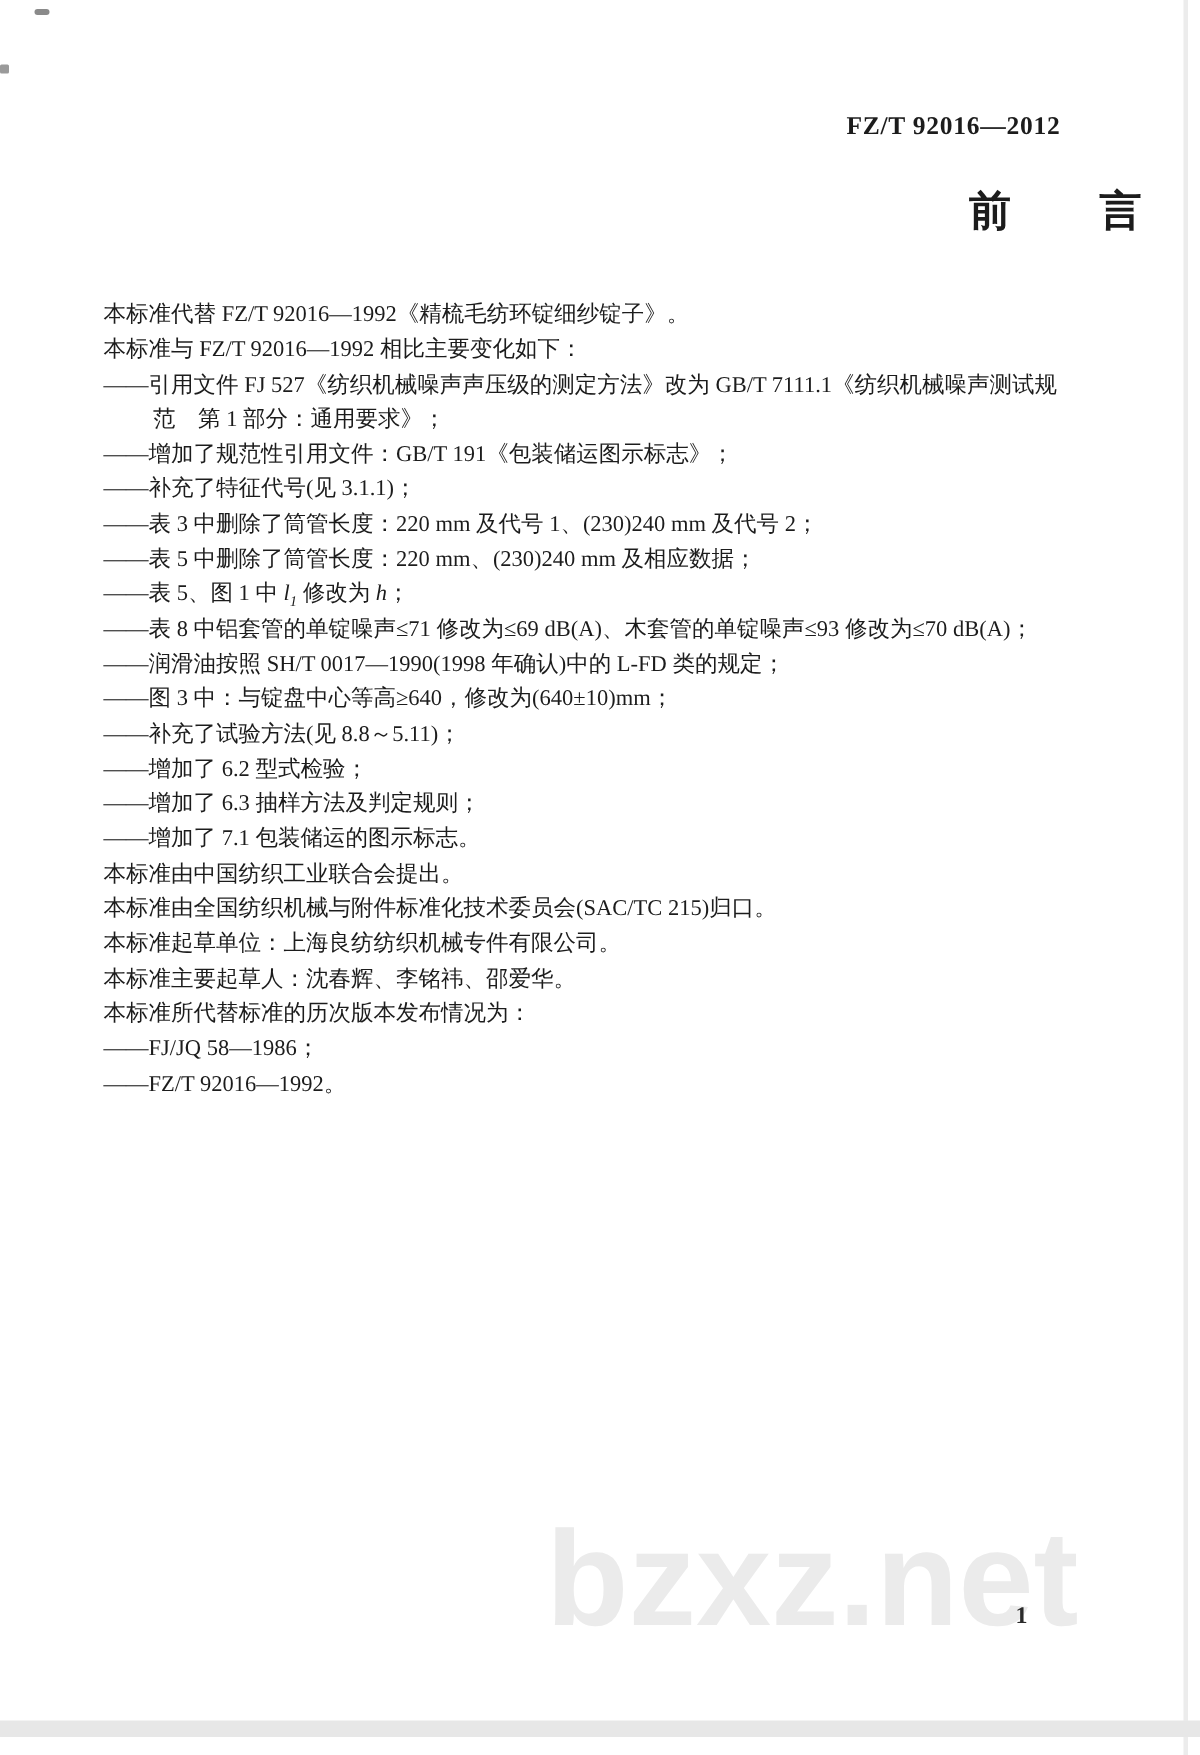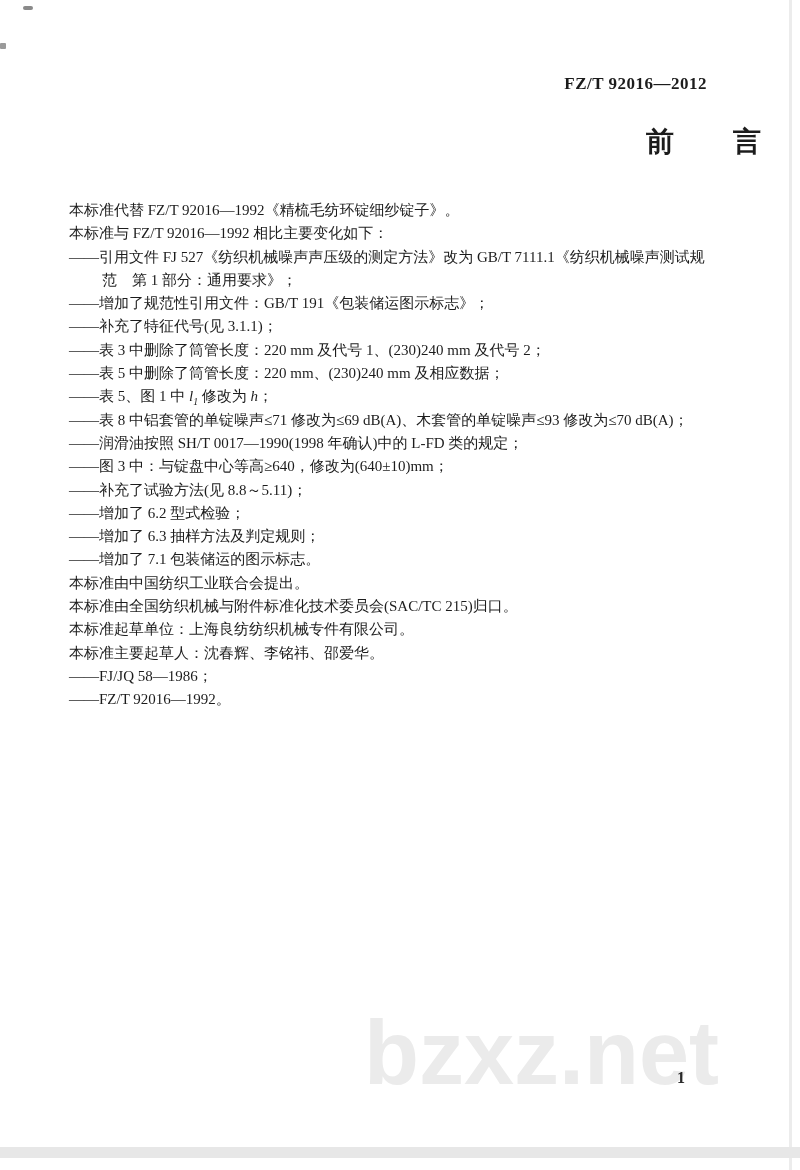--- a/index.html
+++ b/index.html
@@ -92,20 +92,21 @@
       <div class="line"><span>——润滑油按照 SH/T 0017—1990(1998 年确认)中的 L-FD 类的规定；</span></div>
       <div class="line"><span>——图 3 中：与锭盘中心等高≥640，修改为(640±10)mm；</span></div>
       <div class="line"><span>——补充了试验方法(见 8.8～5.11)；</span></div>
       <div class="line"><span>——增加了 6.2 型式检验；</span></div>
       <div class="line"><span>——增加了 6.3 抽样方法及判定规则；</span></div>
       <div class="line"><span>——增加了 7.1 包装储运的图示标志。</span></div>
       <div class="line"><span>本标准由中国纺织工业联合会提出。</span></div>
       <div class="line"><span>本标准由全国纺织机械与附件标准化技术委员会(SAC/TC 215)归口。</span></div>
       <div class="line"><span>本标准起草单位：上海良纺纺织机械专件有限公司。</span></div>
       <div class="line"><span>本标准主要起草人：沈春辉、李铭祎、邵爱华。</span></div>
+      <div class="line"><span>本标准所代替标准的历次版本发布情况为：</span></div>
       <div class="line"><span>——FJ/JQ 58—1986；</span></div>
       <div class="line"><span>——FZ/T 92016—1992。</span></div>
     </div>
 
   <div class="watermark">bzxz.net</div>
 
   <div class="page-number">1</div>
 
   <div class="edge-right"></div>
   <div class="edge-bottom"></div>

